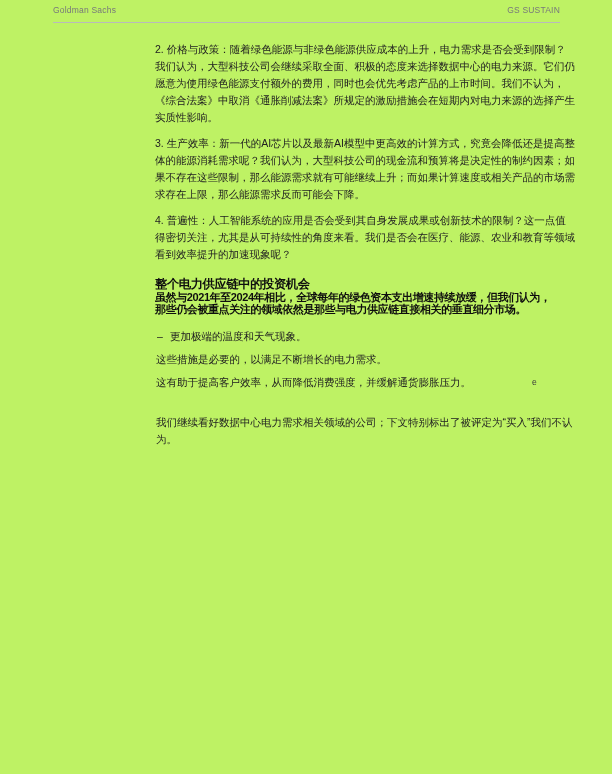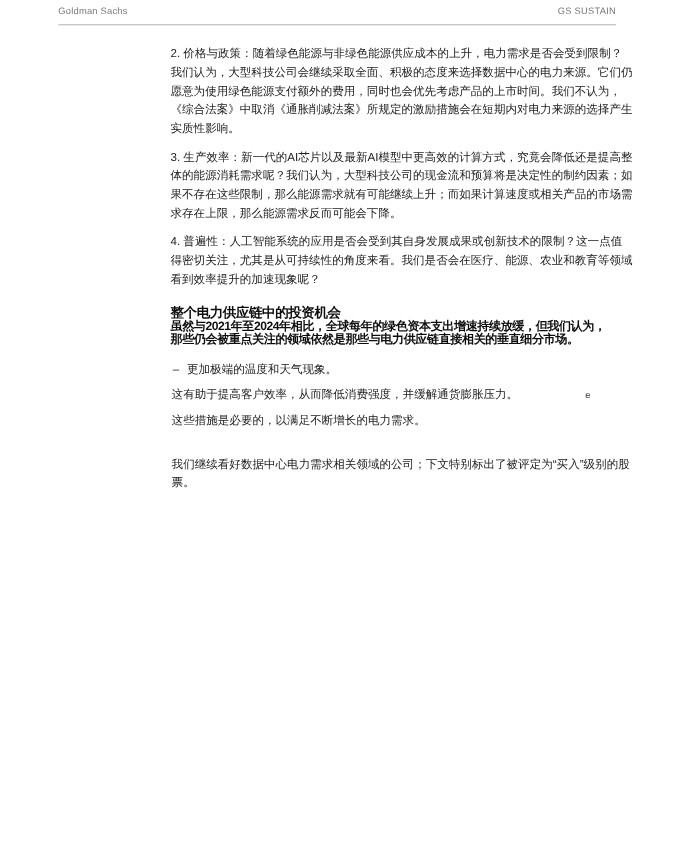--- a/index.html
+++ b/index.html
@@ -1,19 +1,19 @@
 <!DOCTYPE html>
 <html><head>
 <meta charset="utf-8">
 <style>
   html,body{margin:0;padding:0;background:#e9e9e9;}
   .page{
     position:relative;
     width:612px;height:774px;
-    background:#ffffff;
+    background:#bef264;
     font-family:"Liberation Sans",sans-serif;
     color:#212121;
     overflow:hidden;
     margin:0 auto;
   }
   .header{
     position:absolute;top:0;left:53px;right:52px;
     padding-top:5px;padding-bottom:7px;
     border-bottom:1px solid #b9babc;
     display:flex;justify-content:space-between;align-items:flex-end;
@@ -77,25 +77,25 @@
     <h2 class="section-title">整个电力供应链中的投资机会</h2>
 
     <p class="section-lead">虽然与2021年至2024年相比，全球每年的绿色资本支出增速持续放缓，但我们认为，那些仍会被重点关注的领域依然是那些与电力供应链直接相关的垂直细分市场。</p>
 
     <div class="bullet">
       <span class="bullet-dash">–</span>
     </div>
 
     <p class="subline">更加极端的温度和天气现象。</p>
 
+    <p class="note">这些措施是必要的，以满足不断增长的电力需求。</p>
+
     <p class="note with-fn">
       <span>这有助于提高客户效率，从而降低消费强度，并缓解通货膨胀压力。</span>
       <span class="fn-mark">e</span>
     </p>
 
-    <p class="note">这些措施是必要的，以满足不断增长的电力需求。</p>
-
-    <p class="closing">我们继续看好数据中心电力需求相关领域的公司；下文特别标出了被评定为“买入”级别的股票。</p>
+    <p class="closing">我们继续看好数据中心电力需求相关领域的公司；下文特别标出了被评定为“买入”我们不认为。</p>
 
   </div>
 
 
 </div>
 
 </body></html>

